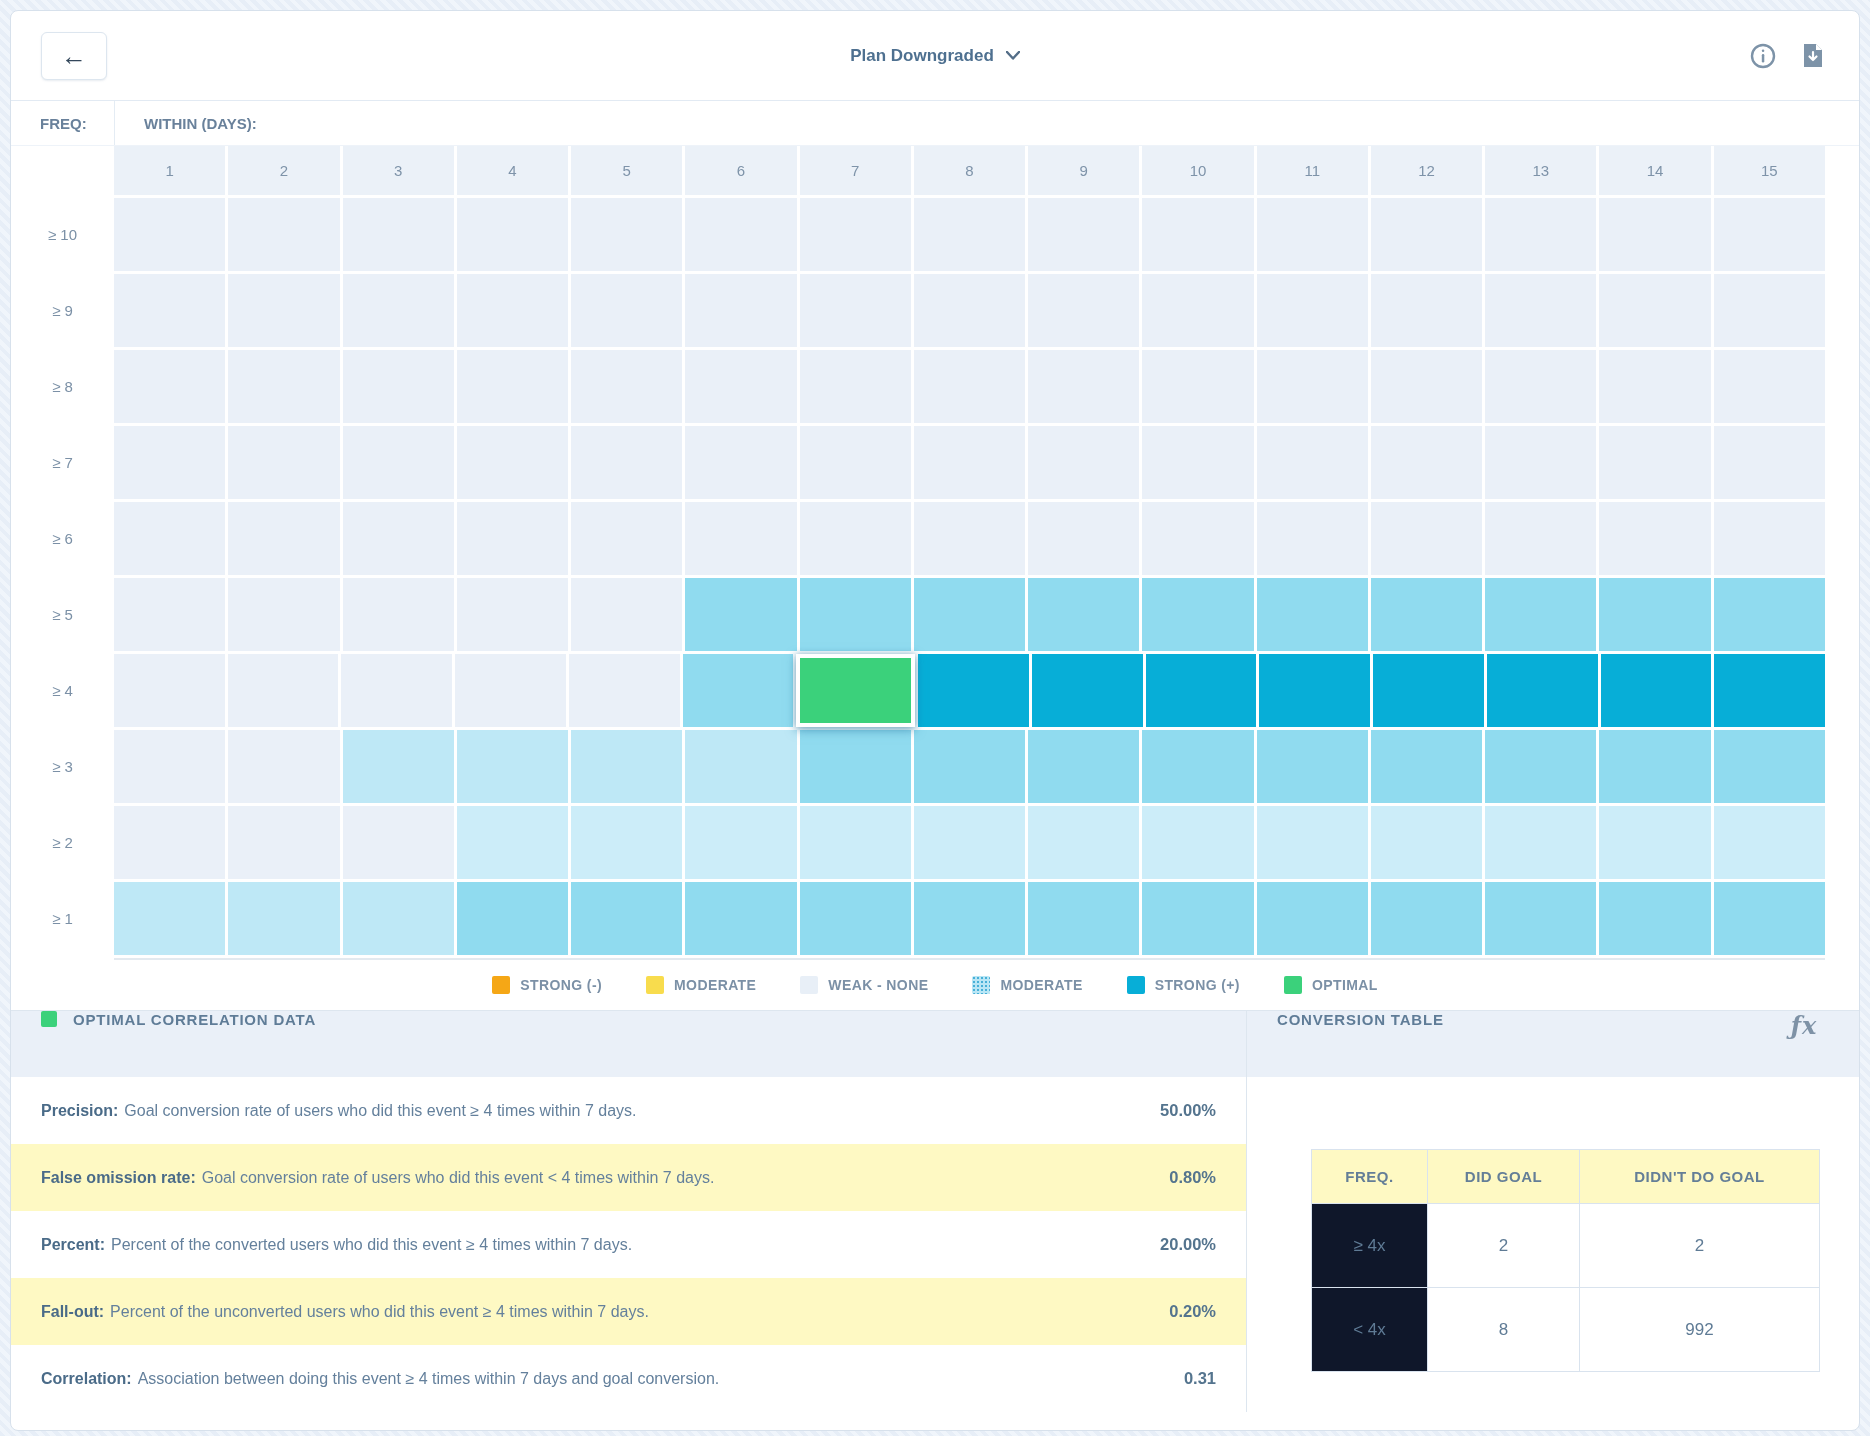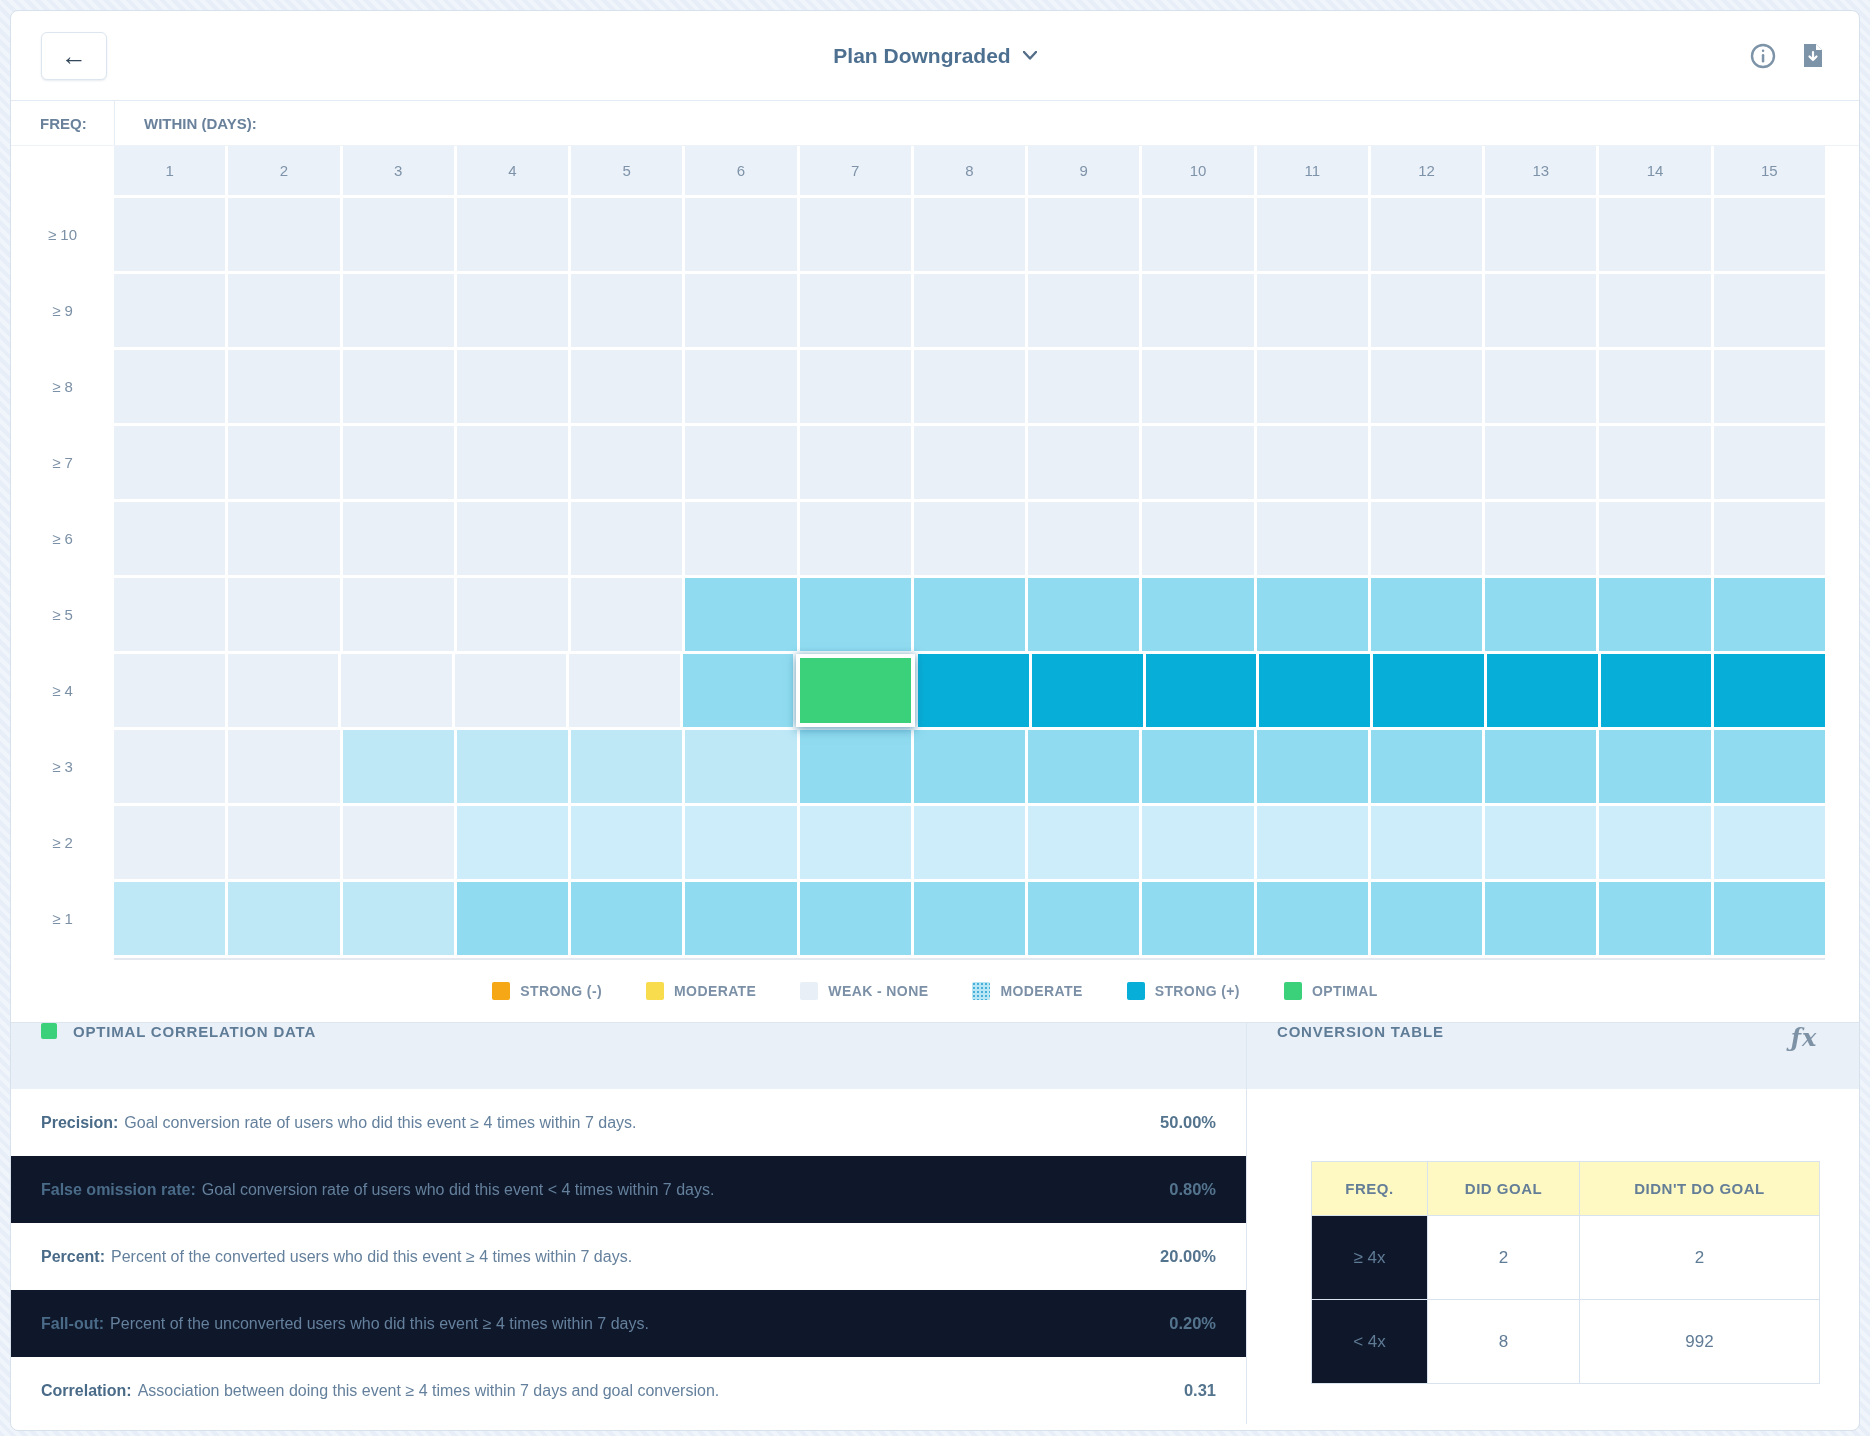--- a/index.html
+++ b/index.html
@@ -19,21 +19,21 @@
   .hdr { height:90px; display:flex; align-items:center; position:relative;
          border-bottom:1px solid #e2eaf3; }
   .back-btn {
     position:absolute; left:30px; top:21px; width:66px; height:48px;
     background:#fff; border:1px solid #dde6ef; border-radius:6px;
     box-shadow:0 1px 2px rgba(120,145,170,.18);
     font-size:26px; color:#33475b; display:flex; align-items:center; justify-content:center;
     cursor:pointer;
   }
   .hdr-title { margin:0 auto; display:flex; align-items:center; gap:12px;
-               font-size:21px; font-weight:bold; color:#4e7090; cursor:pointer; }
+               font-size:17px; font-weight:bold; color:#4e7090; cursor:pointer; }
   .hdr-icons { position:absolute; right:32px; top:0; height:100%;
                display:flex; align-items:center; gap:22px; }
   .icon-btn { width:28px; height:28px; display:flex; align-items:center; justify-content:center; cursor:pointer; }
   
   .axis-band { height:45px; display:flex; border-bottom:1px solid #eef3f9; font-weight:bold;
                color:#69819b; font-size:15px; }
   .axis-freq { width:103px; display:flex; align-items:center; padding-left:29px; }
   .axis-within { flex:1; display:flex; align-items:center; padding-left:29px;
                  border-left:1px solid #e4ecf4; }
   
@@ -49,21 +49,21 @@
   .c-W { background:#eaf0f8; }
   .c-L { background:#bee8f6; }
   .c-T { background:#ccedf9; }
   .c-M { background:#90dbef; }
   .c-S { background:#07aed7; }
   .c-O { background:#3bd17b; border:4px solid #ffffff;
          box-shadow:0 3px 10px rgba(40,120,160,.55), 0 0 6px rgba(40,120,160,.35);
          position:relative; z-index:2; }
   .grid-underline { height:2px; background:#ccd7e1; margin:0 0 0 103px; opacity:.55; }
   
-  .legend { height:62px; display:flex; align-items:center; justify-content:center; gap:44px;text-align:center; }
+  .legend { height:50px; display:flex; align-items:center; justify-content:center; gap:44px;text-align:center; }
   .leg-item { display:flex; align-items:center; gap:10px; color:#7b90a6;
               font-size:14px; font-weight:bold; letter-spacing:.4px; }
   .sw { width:18px; height:18px; border-radius:2px; flex:0 0 18px; }
   .sw-negative_strong { background:#f5a716; }
   .sw-negative_moderate { background:#f8dc4d; }
   .sw-weak { background:#e8eff7; }
   .sw-moderate_dotted { background-color:#b9e6f5;
       background-image:radial-gradient(#48b0d8 34%, transparent 36%);
       background-size:4px 4px; }
   .sw-strong { background:#07aed7; }
@@ -72,21 +72,21 @@
   .bottom { border-top:1px solid #dde6ef; display:flex; height:402px; }
   .panel-left { width:1236px; flex:0 0 1236px; border-right:1px solid #dde6ef; }
   .panel-right { flex:1; }
   .panel-hdr { height:66px; background:#eaf0f8; display:flex; align-items:flex-start;
                padding:0 30px; font-size:15px; font-weight:bold; letter-spacing:.8px;
                color:#5f7c97; }
   .green-sq { width:16px; height:16px; background:#3bd17b; border-radius:2px; margin-right:16px; }
   .fx { margin-left:auto; font-family:"DejaVu Serif", serif; font-style:italic;
         font-size:24px; color:#7e92a6; padding-right:12px; cursor:pointer; }
   .metric-row { height:67px; display:flex; align-items:center; padding:0 30px; font-size:16px; color:#64809c; }
-  .metric-row.shaded { background:#0f172a; }
+  .metric-row.shaded { background:#fef9c3; }
   .metric-label { font-weight:bold; color:#4a6b88; margin-right:6px; white-space:nowrap; }
   .metric-value { margin-left:auto; font-weight:bold; color:#54748e; font-size:16.5px; }
   
   .conv-table { border-collapse:collapse; margin:72px 0 0 64px; }
   .conv-table th, .conv-table td { border:1px solid #d9e3ee; text-align:center; }
   .conv-table th { height:54px; background:#fef9c3; font-size:15px; color:#647e97;
                    letter-spacing:.5px; font-weight:bold; }
   .conv-table td { height:84px; background:#ffffff; font-size:17px; color:#5f7b95; }
   .conv-table td.freq-cell { background:#0f172a; }
   .col-freq { width:116px; } .col-did { width:152px; } .col-didnt { width:240px; }

